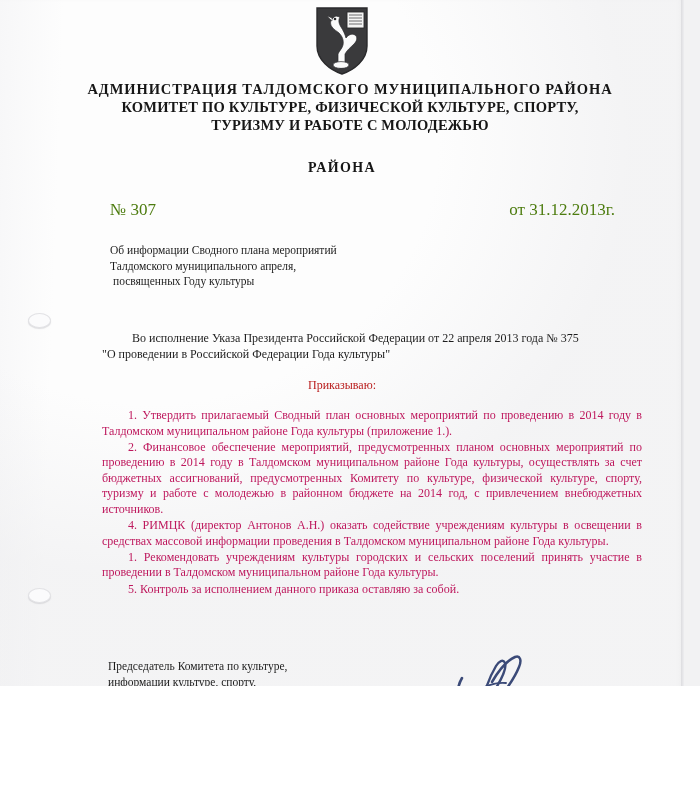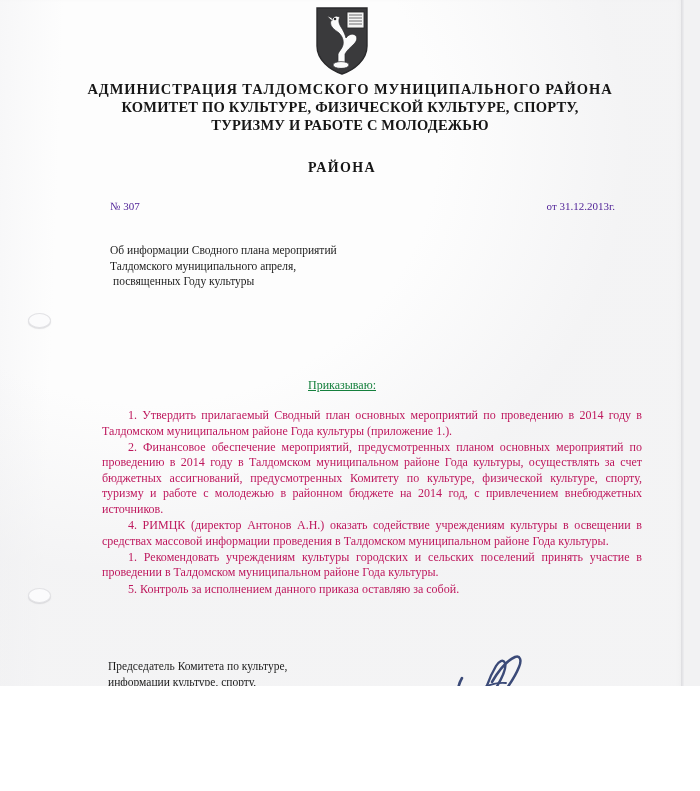--- a/index.html
+++ b/index.html
@@ -108,22 +108,22 @@
     color: #161616;
   }
 
   .reg-row {
     position: absolute;
     top: 200px;
     left: 110px;
     width: 505px;
     display: flex;
     justify-content: space-between;
-    font-size: 11px;
-    color: #4c1d95;
+    font-size: 17px;
+    color: #4d7c0f;
   }
 
   .subject {
     position: absolute;
     left: 110px;
     top: 243px;
     width: 330px;
     font-size: 11.5px;
     line-height: 15.5px;
     color: #1d1d1d;
@@ -141,23 +141,22 @@
   }
   .preamble .p-first { text-indent: 30px; }
 
   .order-word {
     position: absolute;
     left: 0;
     width: 684px;
     top: 378px;
     text-align: center;
     font-size: 12px;
-    color: #15803d;
+    color: #b91c1c;
     box-sizing: border-box;
-    text-decoration: underline;
   }
 
   .body-block {
     position: absolute;
     left: 102px;
     top: 408px;
     width: 540px;
   }
   .clause {
     font-size: 12px;
@@ -234,20 +233,24 @@
       <span>№ 307</span>
       <span>от 31.12.2013г.</span>
     </div>
 
     <div class="subject">
       <div>Об информации Сводного плана мероприятий</div>
       <div>Талдомского муниципального апреля,</div>
       <div class="indent">посвященных Году культуры</div>
     </div>
 
+    <div class="preamble">
+      <div class="p-first">Во исполнение Указа Президента Российской Федерации от 22 апреля 2013 года  № 375</div>
+      <div>"О проведении в Российской Федерации Года культуры"</div>
+    </div>
 
     <div class="order-word">Приказываю:</div>
 
     <div class="body-block">
       <p class="clause">1. Утвердить прилагаемый  Сводный план основных мероприятий по проведению в 2014 году в Талдомском муниципальном районе  Года культуры  (приложение 1.).</p>
       <p class="clause">2. Финансовое обеспечение мероприятий, предусмотренных планом основных мероприятий по проведению в 2014 году в  Талдомском муниципальном районе Года культуры, осуществлять за счет бюджетных ассигнований, предусмотренных  Комитету по культуре, физической культуре, спорту, туризму и работе с молодежью  в районном бюджете на 2014 год, с привлечением внебюджетных источников.</p>
       <p class="clause">4. РИМЦК (директор Антонов А.Н.) оказать содействие учреждениям культуры в освещении в  средствах массовой информации проведения в Талдомском муниципальном районе Года культуры.</p>
       <p class="clause">1. Рекомендовать учреждениям культуры городских и сельских поселений принять участие в проведении в Талдомском муниципальном районе Года культуры.</p>
       <p class="clause">5. Контроль за исполнением данного приказа оставляю за собой.</p>
     </div>

